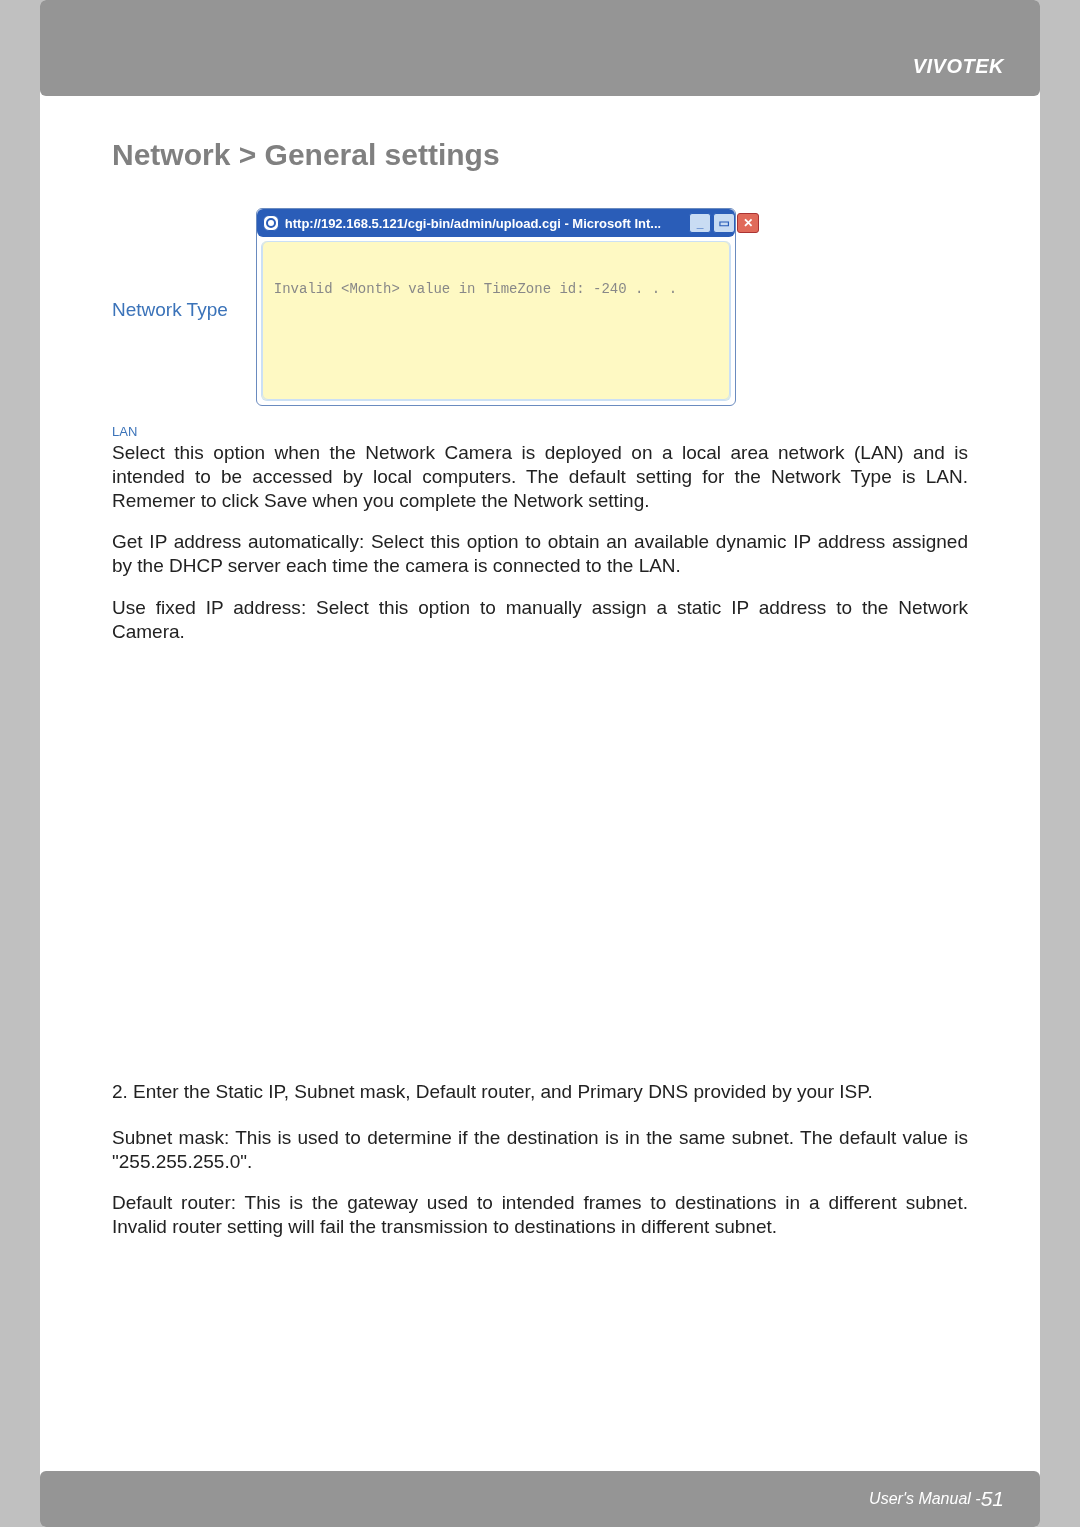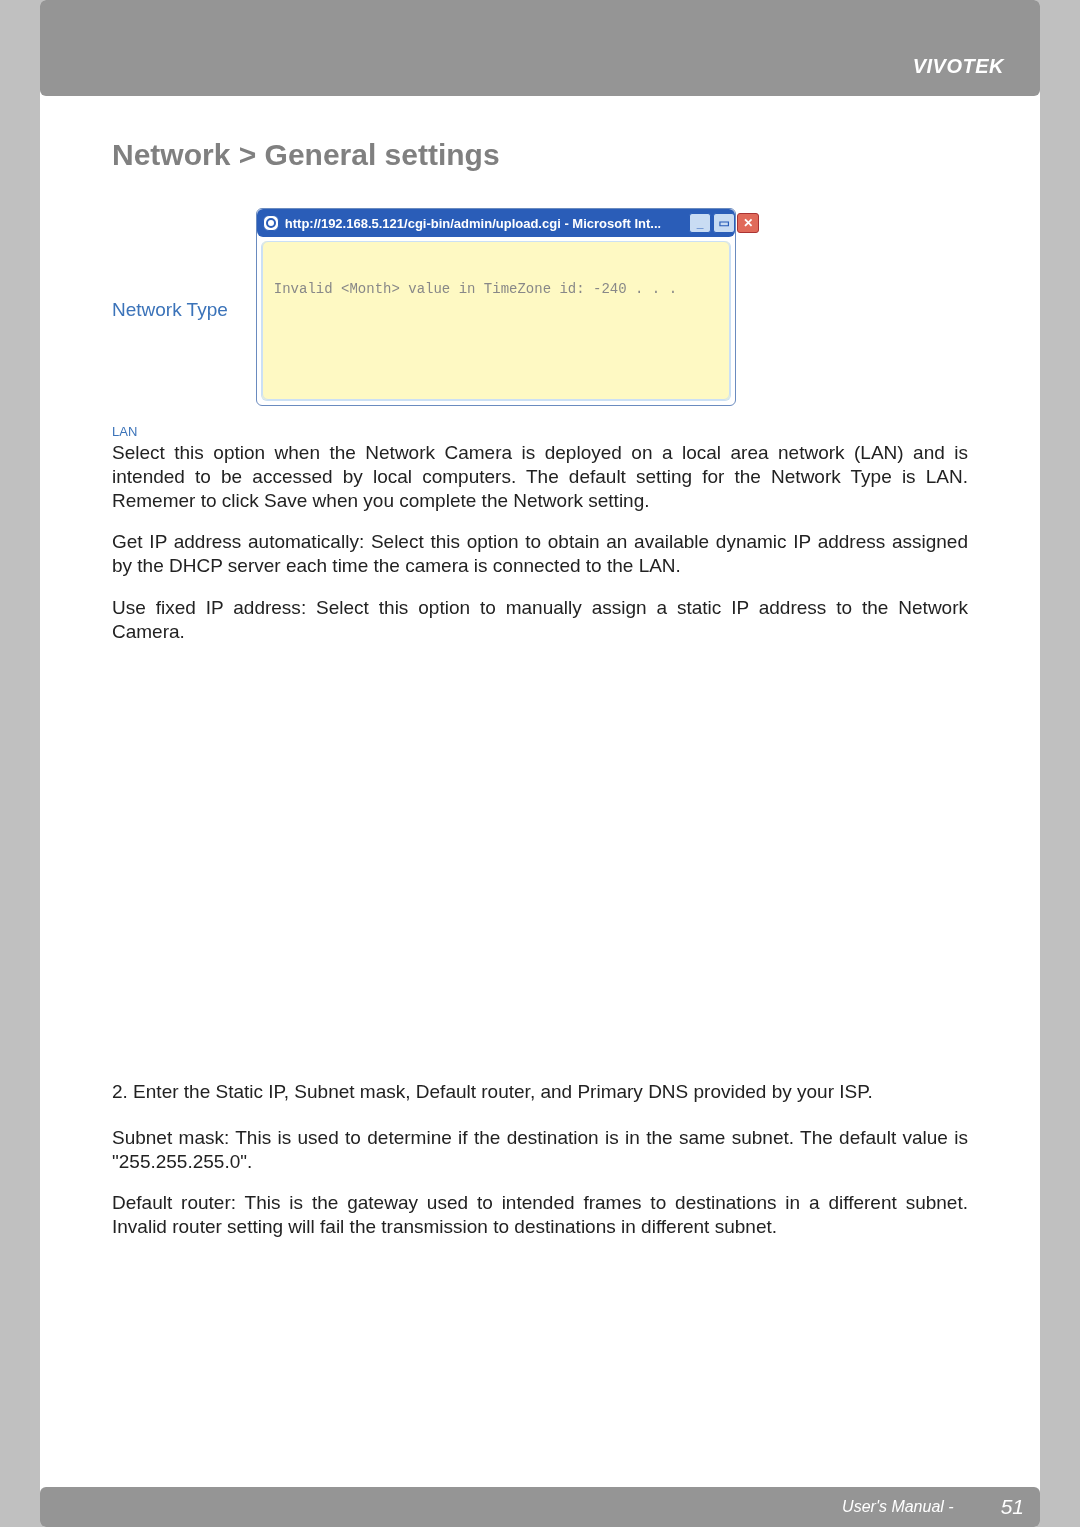--- a/index.html
+++ b/index.html
@@ -155,27 +155,26 @@
     line-height: 1.25;
     padding-left: 26px;
     text-indent: -26px;
     margin-bottom: 2px;
   }
 
   .footer-band {
     position: absolute;
     bottom: 0;
     left: 0; right: 0;
-    height: 40px;
+    height: 56px;
     background: #959595;
     display: flex;
     justify-content: flex-end;
     align-items: center;
-    padding-right: 16px;
-    gap: 47px;
+    padding-right: 36px;
   }
   .footer-text { color:#fff; font-style:italic; font-size:16px; }
   .page-num { color:#fff; font-style:italic; font-size:21px; }
 </style>
 </head>
 <body>
 
 <div class="page">
 
   <div class="header-band">

